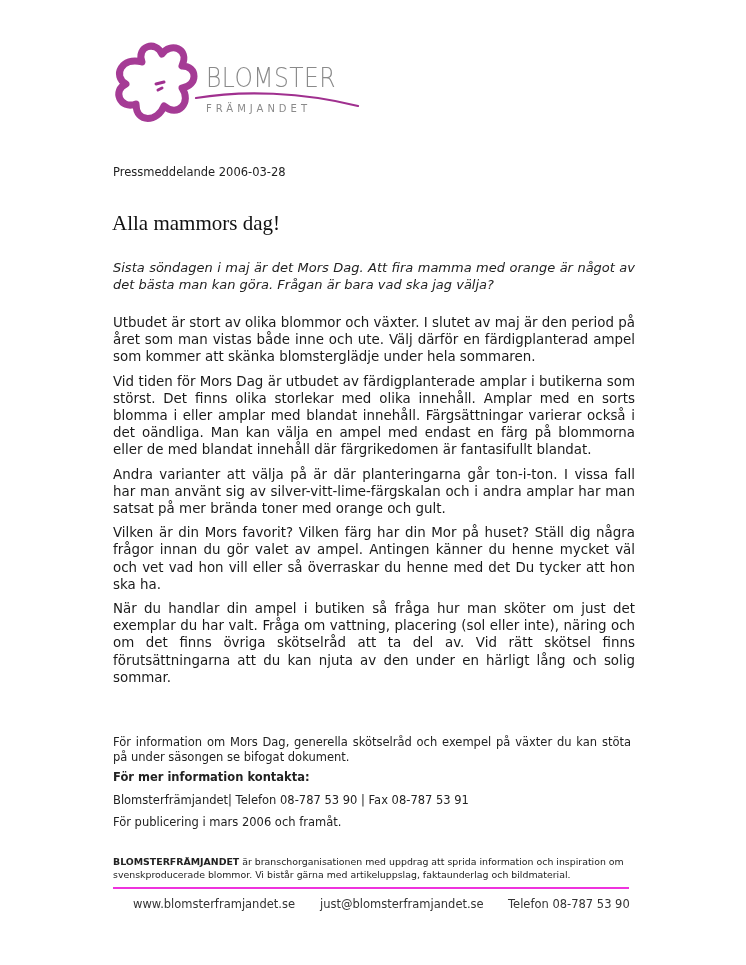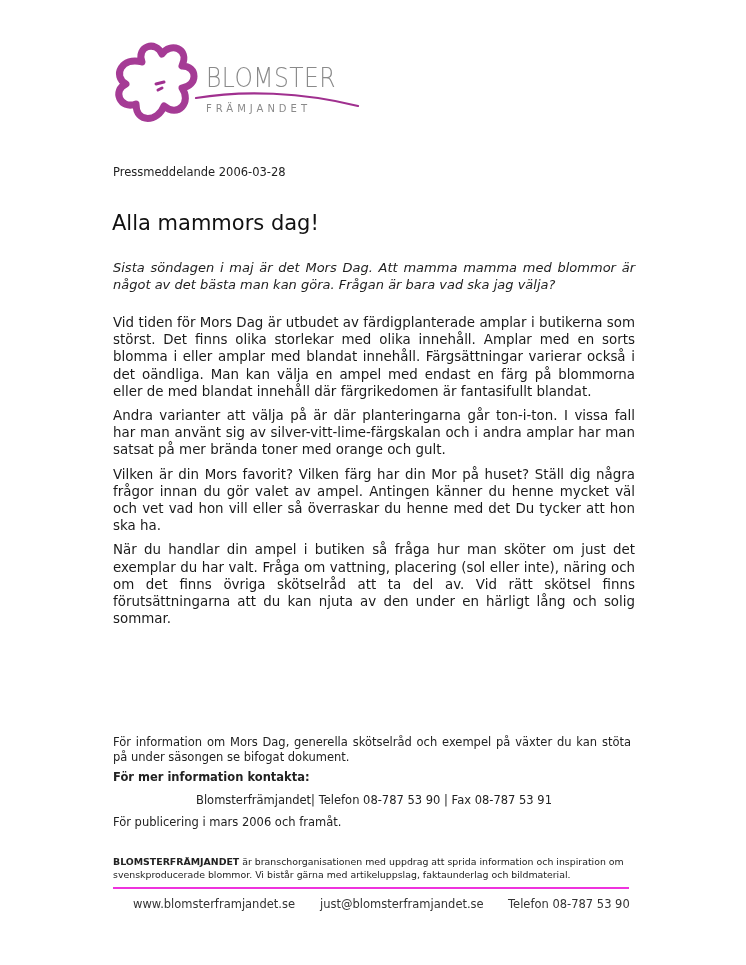--- a/index.html
+++ b/index.html
@@ -9,33 +9,33 @@
 
     .logo { position: absolute; left: 112px; top: 40px; width: 250px; height: 92px; }
     .logo svg { position: absolute; left: 0; top: 0; }
     .logo-word { position: absolute; left: 94px; top: 23px; font-family: "DejaVu Sans", sans-serif;
                  font-size: 26px; letter-spacing: 0.5px; color: #8a8a8a; font-weight: 300;
                  transform: scaleX(0.9); transform-origin: left top; }
     .logo-sub { position: absolute; left: 94px; top: 63px; font-family: "DejaVu Sans", sans-serif;
                 font-size: 10px; letter-spacing: 4px; color: #8a8a8a; }
 
     .press-line { position: absolute; left: 113px; top: 165px; font-size: 11.5px; color: #222; }
-    .title { position: absolute; left: 112px; top: 211px; font-size: 21px; color: #111; font-weight: 400; }
+    .title { position: absolute; left: 112px; top: 211px; font-size: 21px; color: #111; font-weight: 400; font-family: Liberation Serif, serif; }
     .ingress { position: absolute; left: 113px; top: 260px; width: 522px; font-size: 13px;
                font-style: italic; line-height: 16.5px; text-align: justify; color: #222; }
 
     .body-text { position: absolute; left: 113px; top: 314px; width: 522px; font-size: 13.4px;
                  line-height: 17.2px; color: #1a1a1a; }
     .body-text p { margin: 0 0 7px 0; text-align: justify; }
 
     .info { position: absolute; left: 113px; top: 735px; width: 522px; font-size: 11.5px;
             line-height: 14.5px; color: #222; }
     .info-para { margin: 0 4px 6px 0; text-align: justify; }
     .info-bold { font-weight: bold; margin: 0 0 8px 0; }
-    .info-line { margin: 0 0 8px 0; text-align: center; }
+    .info-line { margin: 0 0 8px 0; }
     .info-pub { margin: 0; }
 
     .org { position: absolute; left: 113px; top: 856px; width: 520px; font-size: 9.4px;
            line-height: 12.5px; color: #222; }
     .org b { font-weight: bold; }
 
     .rule { position: absolute; left: 113px; top: 887px; width: 516px; height: 2px; background: #ee33dd; }
 
     .footer { position: absolute; left: 113px; top: 897px; font-size: 11.5px; color: #333; }
     .footer span { position: absolute; white-space: nowrap; margin-left: 20px; }
@@ -54,23 +54,24 @@
       </g>
     </svg>
     <div class="logo-word">BLOMSTER</div>
     <div class="logo-sub">FRÄMJANDET</div>
   </div>
 
   <div class="press-line">Pressmeddelande 2006-03-28</div>
 
   <h1 class="title" style="margin:0;">Alla mammors dag!</h1>
 
-  <div class="ingress">Sista söndagen i maj är det Mors Dag. Att mamma mamma med blommor är något av det bästa man kan göra. Frågan är bara vad ska jag välja?</div>
+  <div class="ingress">Sista söndagen i maj är det Mors Dag. Att fira mamma med orange är något av det bästa man kan göra. Frågan är bara vad ska jag välja?</div>
 
   <div class="body-text">
+    <p>Utbudet är stort av olika blommor och växter. I slutet av maj är den period på året som man vistas både inne och ute. Välj därför en färdigplanterad ampel som kommer att skänka blomsterglädje under hela sommaren.</p>
     <p>Vid tiden för Mors Dag är utbudet av färdigplanterade amplar i butikerna som störst. Det finns olika storlekar med olika innehåll. Amplar med en sorts blomma i eller amplar med blandat innehåll. Färgsättningar varierar också i det oändliga. Man kan välja en ampel med endast en färg på blommorna eller de med blandat innehåll där färgrikedomen är fantasifullt blandat.</p>
     <p>Andra varianter att välja på är där planteringarna går ton-i-ton. I vissa fall har man använt sig av silver-vitt-lime-färgskalan och i andra amplar har man satsat på mer brända toner med orange och gult.</p>
     <p>Vilken är din Mors favorit? Vilken färg har din Mor på huset? Ställ dig några frågor innan du gör valet av ampel. Antingen känner du henne mycket väl och vet vad hon vill eller så överraskar du henne med det Du tycker att hon ska ha.</p>
     <p>När du handlar din ampel i butiken så fråga hur man sköter om just det exemplar du har valt. Fråga om vattning, placering (sol eller inte), näring och om det finns övriga skötselråd att ta del av. Vid rätt skötsel finns förutsättningarna att du kan njuta av den under en härligt lång och solig sommar.</p>
   </div>
 
   <div class="info">
     <p class="info-para">För information om Mors Dag, generella skötselråd och exempel på växter du kan stöta på under säsongen se bifogat dokument.</p>
     <p class="info-bold">För mer information kontakta:</p>
     <p class="info-line">Blomsterfrämjandet| Telefon 08-787 53 90 | Fax 08-787 53 91</p>

